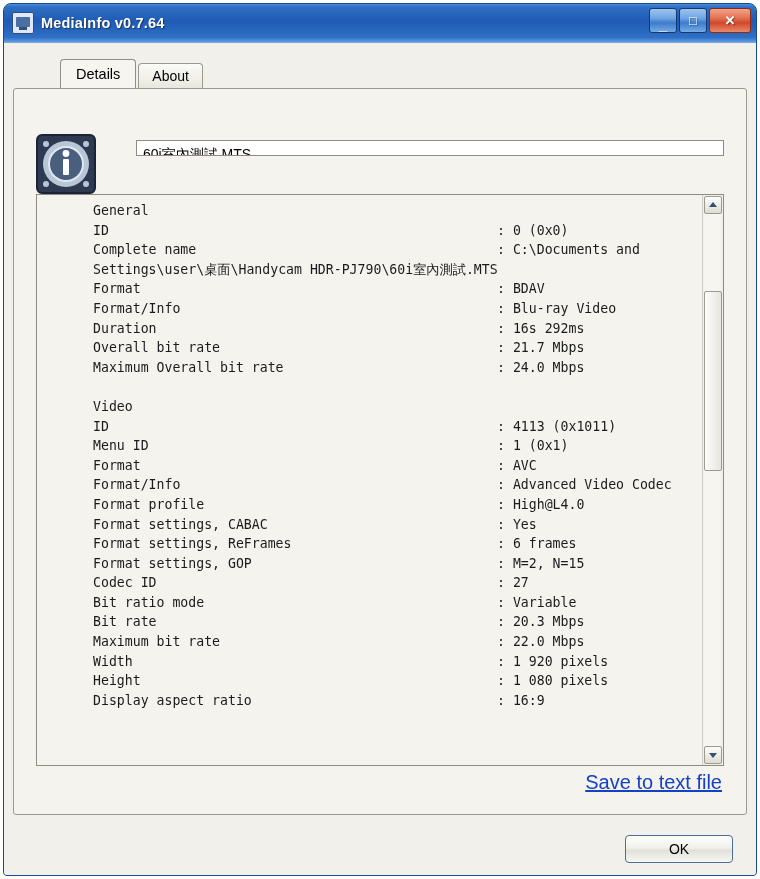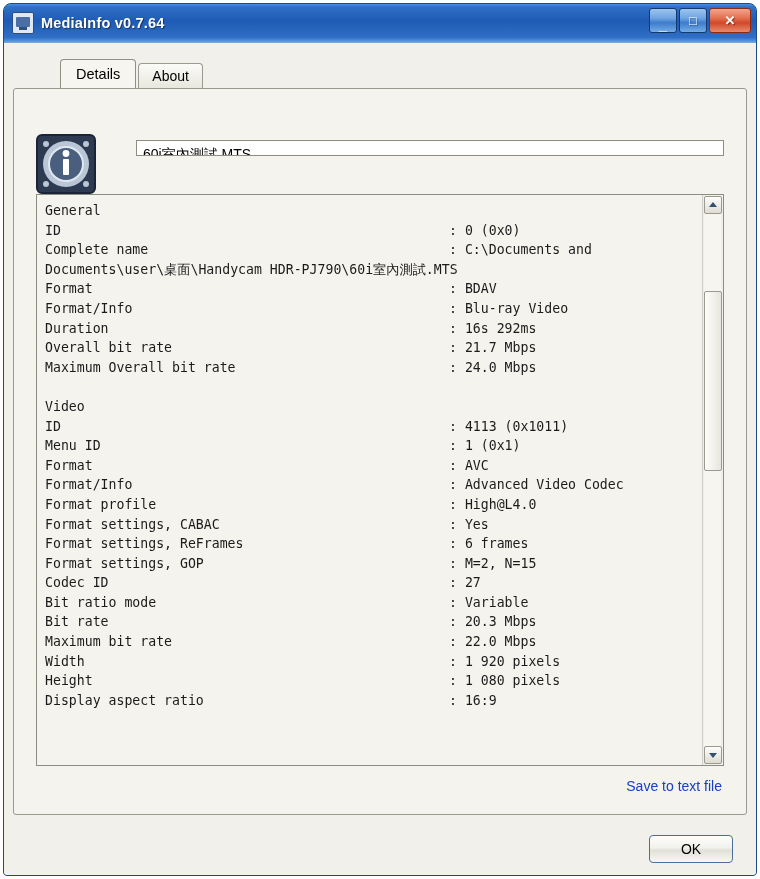--- a/index.html
+++ b/index.html
@@ -217,20 +217,21 @@
     line-height: 19.6px;
     color: #1b1b1b;
     white-space: pre;
     height: 19.6px;
   }
   .line .lbl {
     display: inline-block;
     width: 404px;
     overflow: hidden;
     vertical-align: top;
+    margin-left: 48px;
   }
   .line .val {
     display: inline-block;
     vertical-align: top;
   }
   .line.cont .lbl {
     width: auto;
   }
   .line.section {
     color: #1b1b1b;
@@ -292,31 +293,32 @@
     right: 2px;
     top: 19px;
     bottom: 19px;
     background: #f6f5f0;
   }
   
   .save-link {
     position: absolute;
     right: 24px;
     bottom: 20px;
-    font-size: 14px;
+    font-size: 20px;
     color: #1541c4;
+    text-decoration: underline;
     cursor: pointer;
     font-family: "Liberation Sans", sans-serif;
   }
   
   .ok-button {
     position: absolute;
     right: 23px;
     bottom: 12px;
-    width: 84px;
+    width: 108px;
     height: 28px;
     border: 1px solid #4b6e9b;
     border-radius: 4px;
     background: linear-gradient(to bottom, #fdfdfd 0%, #f1f1ec 45%, #e2e1d8 55%, #f7f7f3 100%);
     font-family: "Liberation Sans", sans-serif;
     font-size: 14px;
     color: #000;
     box-sizing: border-box;
     cursor: default;
   }
@@ -366,21 +368,21 @@
         </svg>
       </div>
 
       <div class="filename-box">60i室內測試.MTS</div>
 
       <div class="textpanel">
         <div class="text-inner">
           <div class="line section"><span class="lbl">General</span><span class="val"></span></div>
           <div class="line"><span class="lbl">ID</span><span class="val">: 0 (0x0)</span></div>
           <div class="line"><span class="lbl">Complete name</span><span class="val">: C:\Documents and</span></div>
-          <div class="line cont"><span class="lbl">Documents\user\桌面\Handycam HDR-PJ790\60i室內測試.MTS</span><span class="val"></span></div>
+          <div class="line cont"><span class="lbl">Settings\user\桌面\Handycam HDR-PJ790\60i室內測試.MTS</span><span class="val"></span></div>
           <div class="line"><span class="lbl">Format</span><span class="val">: BDAV</span></div>
           <div class="line"><span class="lbl">Format/Info</span><span class="val">: Blu-ray Video</span></div>
           <div class="line"><span class="lbl">Duration</span><span class="val">: 16s 292ms</span></div>
           <div class="line"><span class="lbl">Overall bit rate</span><span class="val">: 21.7 Mbps</span></div>
           <div class="line"><span class="lbl">Maximum Overall bit rate</span><span class="val">: 24.0 Mbps</span></div>
           <div class="line"><span class="lbl"></span><span class="val"></span></div>
           <div class="line section"><span class="lbl">Video</span><span class="val"></span></div>
           <div class="line"><span class="lbl">ID</span><span class="val">: 4113 (0x1011)</span></div>
           <div class="line"><span class="lbl">Menu ID</span><span class="val">: 1 (0x1)</span></div>
           <div class="line"><span class="lbl">Format</span><span class="val">: AVC</span></div>

